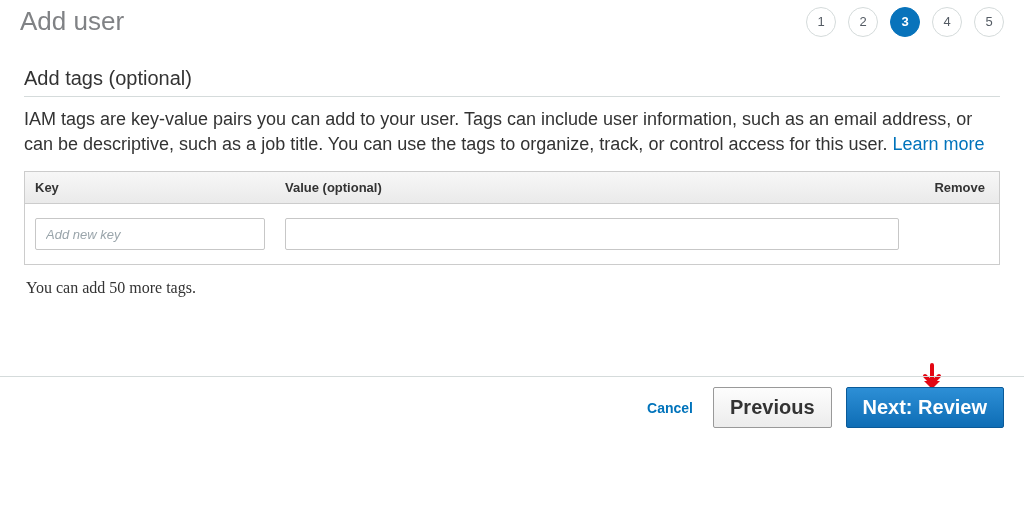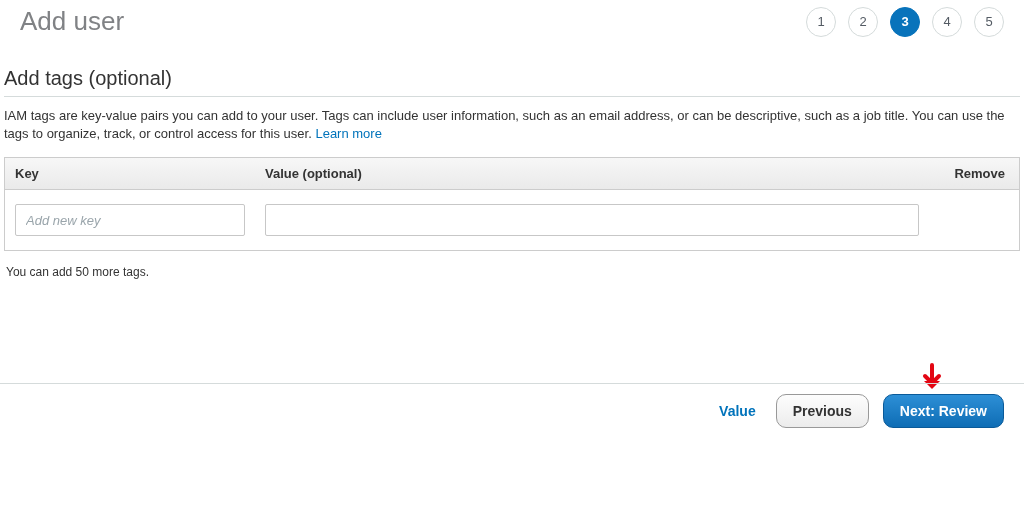--- a/index.html
+++ b/index.html
@@ -5,42 +5,42 @@
   * { box-sizing: border-box; }
   html,body { margin:0; padding:0; font-family: "Helvetica Neue", Arial, sans-serif; color:#333; background:#fff; }
   .page { width:1024px; height:440px; position:relative; }
 
   .header-row { display:flex; align-items:center; padding:6px 20px 10px 20px; }
   .page-title { font-size:26px; font-weight:400; color:#808285; flex:1; }
   .steps { display:flex; gap:12px; }
   .step { width:30px; height:30px; border-radius:50%; border:1px solid #d5dbdb; color:#545b64; display:flex; align-items:center; justify-content:center; font-size:13px; background:#fff; }
   .step.active { background:#0873bb; border-color:#0873bb; color:#fff; font-weight:600; }
 
-  .section { padding:0 4px; }
+  .section { padding:0 24px; }
   .section-title { font-size:20px; font-weight:400; color:#333; margin:20px 0 6px 0; border-bottom:1px solid #d5dbdb; padding-bottom:6px; }
-  .desc { font-size:13px; color:#333; line-height:1.4; margin:10px 0 14px 0; }
+  .desc { font-size:18px; color:#333; line-height:1.4; margin:10px 0 14px 0; }
   .learn-link { color:#0073bb; text-decoration:none; cursor:pointer; }
 
   .tbl { border:1px solid #ccc; }
   .tbl-head { display:flex; align-items:flex-start; background:linear-gradient(#f7f7f7,#eaeaea); border-bottom:1px solid #ccc; font-size:13px; font-weight:700; color:#333; }
   .th, .td { padding:8px 10px; }
   .col-key   { width:250px; }
   .col-value { flex:1; }
   .col-remove{ width:90px; text-align:right; padding-right:14px; }
   .tbl-row { display:flex; align-items:center; padding:6px 0; border-bottom:1px solid #eaeded;justify-content:flex-end; }
   .tbl-row:last-child { border-bottom:none; }
 
   input.txt { width:100%; height:32px; border:1px solid #c7c7c7; border-radius:2px; padding:0 10px; font-size:13px; color:#333; background:#fff; }
   input.txt::placeholder { color:#9aa5ab; font-style:italic; }
 
-  .hint { font-size:12px; color:#333; padding:14px 2px; }
+  .hint { font-size:16px; color:#333; padding:14px 2px;font-family:Liberation Serif, serif; }
 
   .footer { position:absolute; bottom:0; left:0; right:0; border-top:1px solid #d5dbdb; padding:10px 20px 12px 20px; display:flex; justify-content:flex-end; align-items:center; gap:14px; }
   .link-btn { color:#0073bb; font-size:14px; font-weight:700; cursor:pointer; padding:8px 6px; }
-  .btn { font-size:14px; font-weight:700; border-radius:10px; border:1px solid #999; background:linear-gradient(#fdfdfd,#ececec); color:#333; padding:8px 16px; cursor:pointer; }
+  .btn { font-size:20px; font-weight:700; border-radius:2px; border:1px solid #999; background:linear-gradient(#fdfdfd,#ececec); color:#333; padding:8px 16px; cursor:pointer; }
   .btn.primary { background:linear-gradient(#2d8fd6,#0e6db5); border-color:#0a5a99; color:#fff; }
 
   .arrow { position:absolute; right:82px; bottom:42px; color:#e30613; font-size:26px; pointer-events:none; }
 </style>
 </head>
 <body>
 
 <div class="page">
 
   <div class="header-row">
@@ -81,18 +81,18 @@
   </div>
 
   <div class="arrow">
     <svg width="20" height="30" viewBox="0 0 20 30">
       <path d="M10 0 L10 18 M10 18 L3 11 M10 18 L17 11" stroke="#e30613" stroke-width="4" fill="none" stroke-linecap="round" transform="translate(0,4)"></path>
       <path d="M2 20 L10 28 L18 20 Z" fill="#e30613"></path>
     </svg>
   </div>
 
   <div class="footer">
-    <span class="link-btn">Value</span>
+    <span class="link-btn">Cancel</span>
     <button class="btn">Previous</button>
     <button class="btn primary">Next: Review</button>
   </div>
 
 </div>
 
 </body></html>

